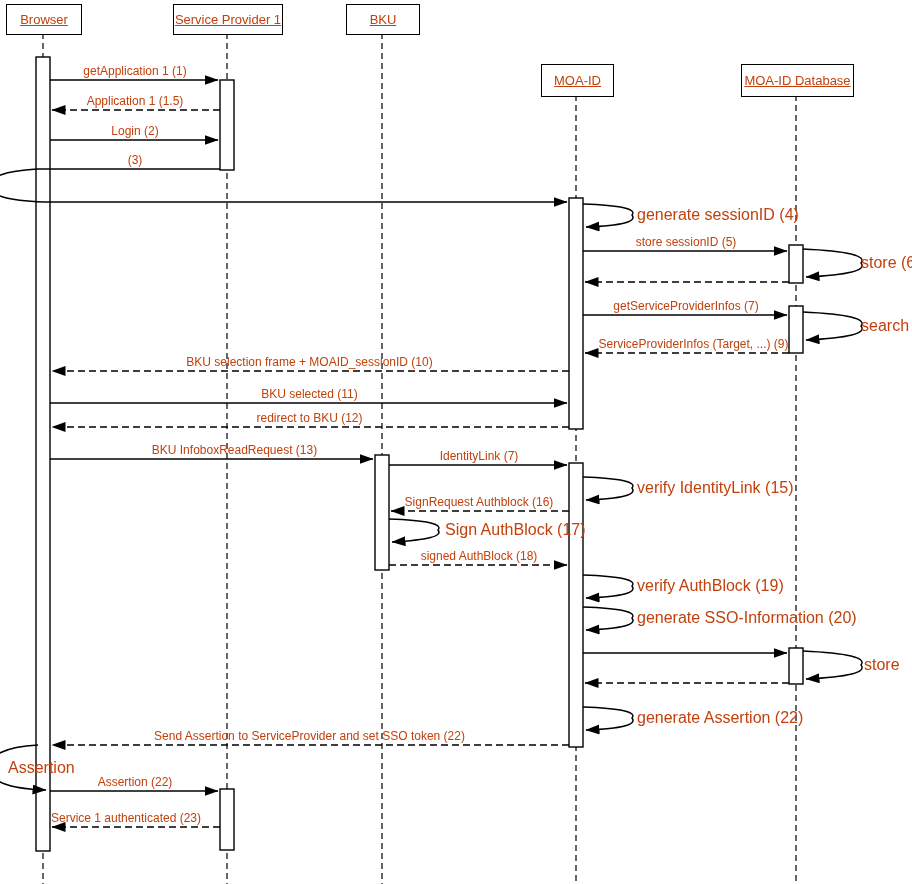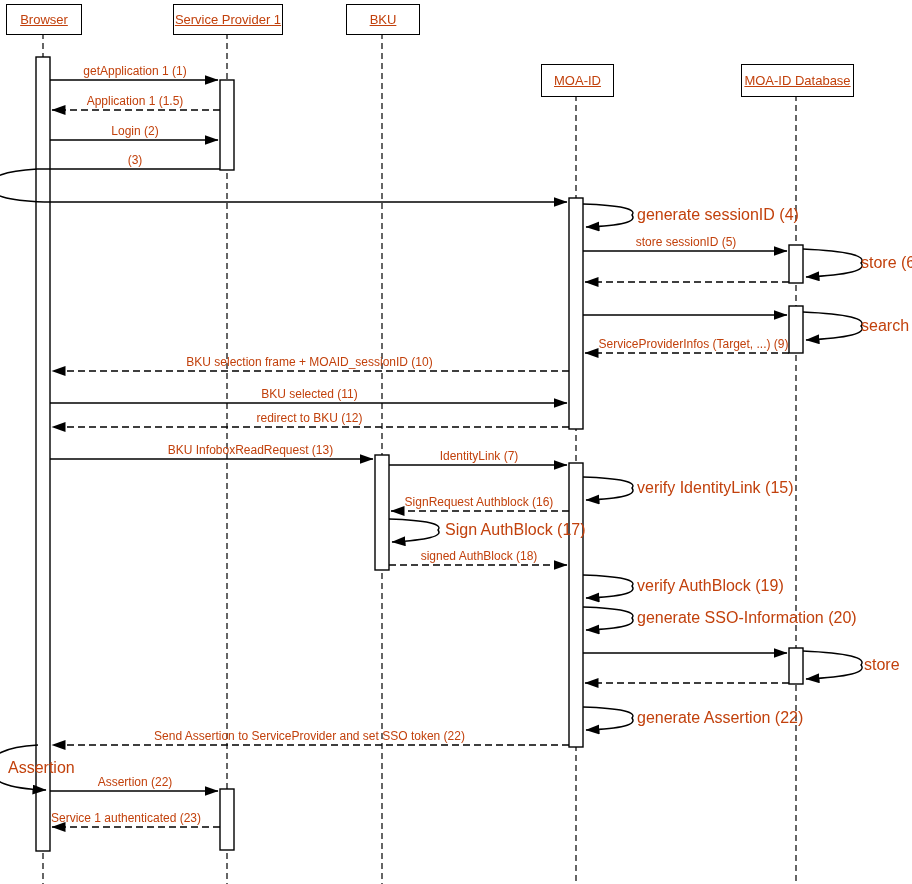--- a/index.html
+++ b/index.html
@@ -95,25 +95,26 @@
     </div>
   <div class="pbox" style="left:741px;top:64px;width:111px;height:31px;">
       <span>MOA-ID Database</span>
     </div>
 
   <div class="mlabel" style="left:50px;width:170px;top:63px;">getApplication 1 (1)</div>
   <div class="mlabel" style="left:50px;width:170px;top:93px;">Application 1 (1.5)</div>
   <div class="mlabel" style="left:50px;width:170px;top:123px;">Login (2)</div>
   <div class="mlabel" style="left:50px;width:170px;top:152px;">(3)</div>
   <div class="mlabel" style="left:583px;width:206px;top:234px;">store sessionID (5)</div>
+  <div class="mlabel" style="left:583px;width:206px;top:298px;">getServiceProviderInfos (7)</div>
   <div class="mlabel" style="left:583px;width:221px;top:336px;">ServiceProviderInfos (Target, ...) (9)</div>
   <div class="mlabel" style="left:50px;width:519px;top:354px;">BKU selection frame + MOAID_sessionID (10)</div>
   <div class="mlabel" style="left:50px;width:519px;top:386px;">BKU selected (11)</div>
   <div class="mlabel" style="left:50px;width:519px;top:410px;">redirect to BKU (12)</div>
-  <div class="mlabel" style="left:64px;width:325px;top:442px;padding-left:24px;">BKU InfoboxReadRequest (13)</div>
+  <div class="mlabel" style="left:48px;width:325px;top:442px;padding-left:24px;">BKU InfoboxReadRequest (13)</div>
   <div class="mlabel" style="left:389px;width:180px;top:448px;">IdentityLink (7)</div>
   <div class="mlabel" style="left:389px;width:180px;top:494px;">SignRequest Authblock (16)</div>
   <div class="mlabel" style="left:389px;width:180px;top:548px;">signed AuthBlock (18)</div>
   <div class="mlabel" style="left:50px;width:519px;top:728px;">Send Assertion to ServiceProvider and set SSO token (22)</div>
   <div class="mlabel" style="left:50px;width:170px;top:774px;">Assertion (22)</div>
   <div class="mlabel" style="left:50px;width:152px;top:810px;">Service 1 authenticated (23)</div>
 
   <div class="slabel" style="left:637px;top:207px;">generate sessionID  (4)</div>
   <div class="slabel" style="left:861px;top:255px;">store (6)</div>
   <div class="slabel" style="left:861px;top:318px;">search (8)</div>

